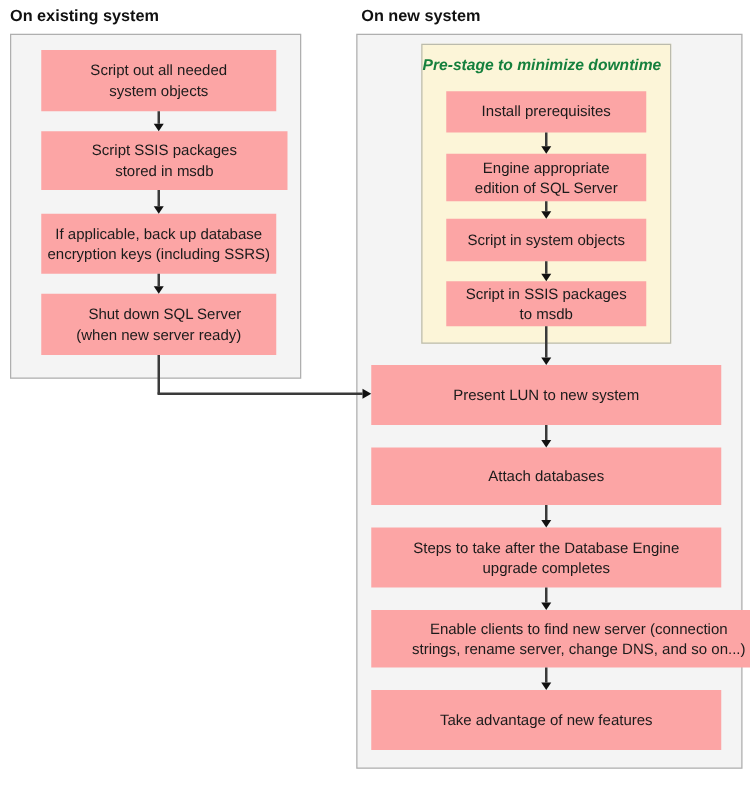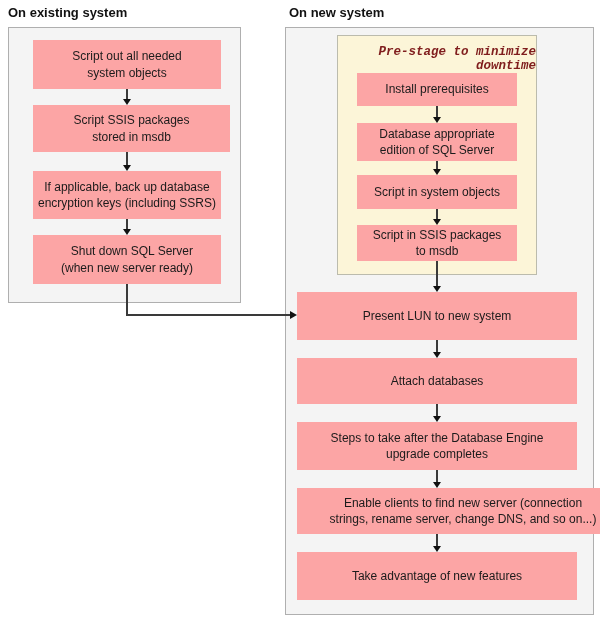--- a/index.html
+++ b/index.html
@@ -28,26 +28,25 @@
     position: absolute;
     background: #fcf5d8;
     border: 1px solid #bbbbad;
     box-sizing: border-box;
   }
   .prestage-title {
     position: absolute;
     left: 0;
     top: 9px;
     width: 100%;
-    text-align: right;
+    text-align: left;
     font-size: 12.5px;
     font-weight: 700;
     font-style: italic;
-    color: #7f1d1d;
-    font-family: Liberation Mono, monospace;
+    color: #15803d;
   }
   .box {
     position: absolute;
     background: #fca5a5;
     display: flex;
     align-items: center;
     justify-content: center;
     text-align: center;
     font-size: 12px;
     line-height: 1.35;
@@ -117,21 +116,21 @@
   <div class="box" style="left:33px; top:171px; width:188px; height:48px;">If applicable, back up database
 encryption keys (including SSRS)</div>
   <div class="box" style="left:33px; top:235px; width:188px; height:49px;text-align:right;">Shut down SQL Server
 (when new server ready)</div>
 
   <div class="arrow-down" style="left:126px; top:89px;  height:10px;"></div>
   <div class="arrow-down" style="left:126px; top:152px; height:13px;"></div>
   <div class="arrow-down" style="left:126px; top:219px; height:10px;"></div>
 
   <div class="box" style="left:357px; top:73px;  width:160px; height:33px;">Install prerequisites</div>
-  <div class="box" style="left:357px; top:123px; width:160px; height:38px;">Database appropriate
+  <div class="box" style="left:357px; top:123px; width:160px; height:38px;">Engine appropriate
 edition of SQL Server</div>
   <div class="box" style="left:357px; top:175px; width:160px; height:34px;">Script in system objects</div>
   <div class="box" style="left:357px; top:225px; width:160px; height:36px;">Script in SSIS packages
 to msdb</div>
 
   <div class="arrow-down" style="left:436px; top:106px; height:11px;"></div>
   <div class="arrow-down" style="left:436px; top:161px; height:8px;"></div>
   <div class="arrow-down" style="left:436px; top:209px; height:10px;"></div>
 
   <div class="arrow-down" style="left:436px; top:261px; height:25px;"></div>

